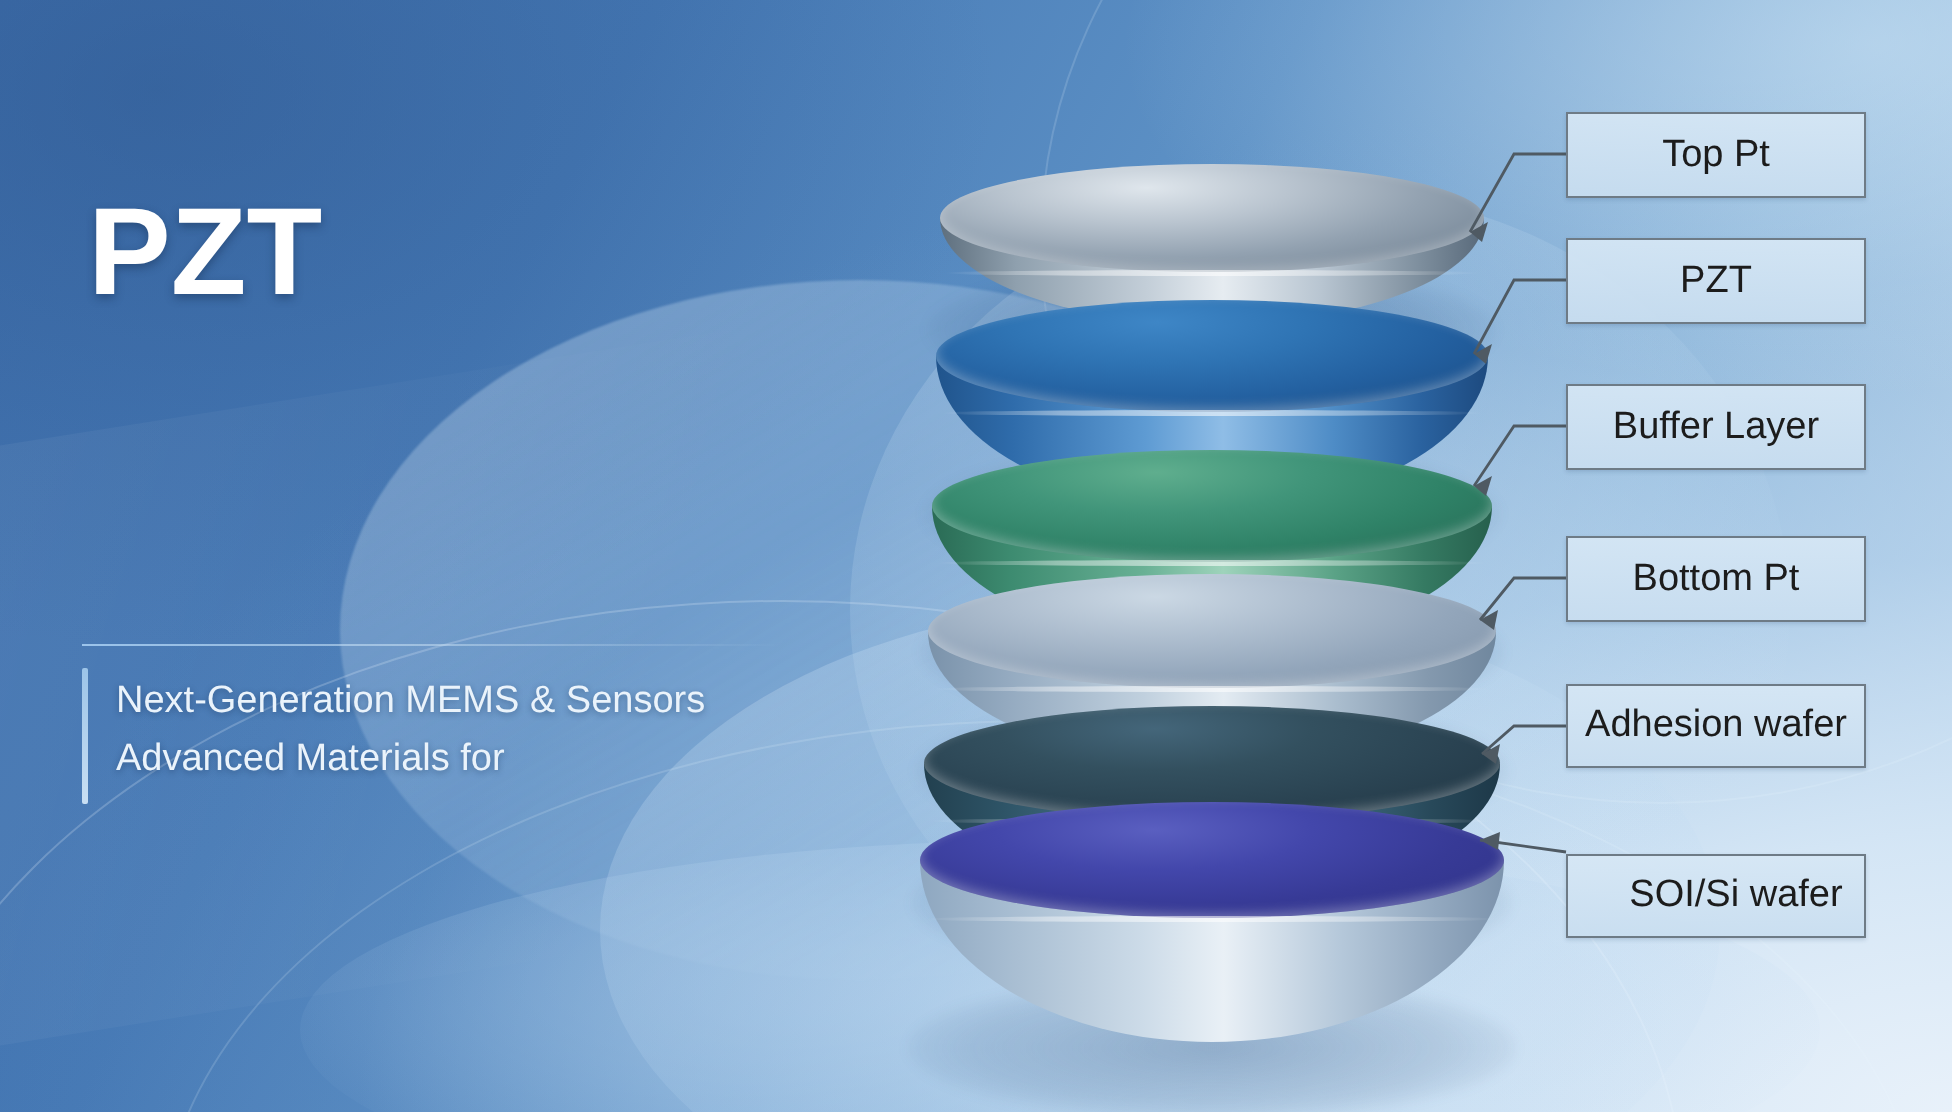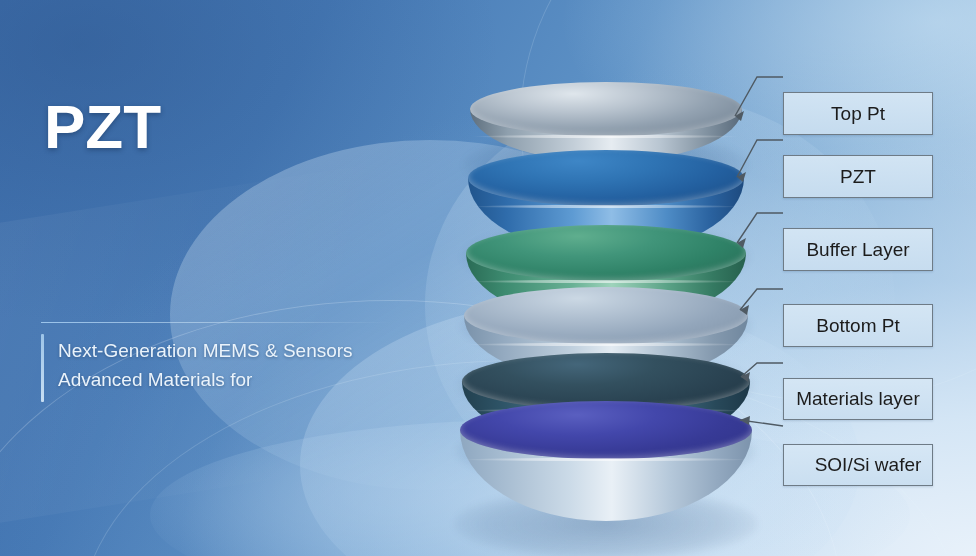--- a/index.html
+++ b/index.html
@@ -114,21 +114,20 @@
   
   .callout{
     position:absolute;
     border:1px solid #6e7b86;
     background:linear-gradient(180deg, rgba(214,231,245,0.92) 0%, rgba(201,222,240,0.92) 100%);
     color:#1c1c1c;
     display:flex;align-items:center;justify-content:center;
     font-size:19px;
     box-shadow:0 1px 2px rgba(40,70,110,0.18);
     box-sizing:border-box;
-    margin-top:36px;
   }
   svg.leaders{position:absolute;left:0;top:0;width:976px;height:556px;pointer-events:none;}
 </style>
 </head>
 <body>
 
 <div id="stage">
 
   <div class="bg-base"></div>
   <div class="bg-sheen"></div>
@@ -216,19 +215,19 @@
   <div class="callout" style="left:783px;top:119px;width:150px;height:43px;">
       <span>PZT</span>
     </div>
   <div class="callout" style="left:783px;top:268px;width:150px;height:43px;">
       <span>Bottom Pt</span>
     </div>
   <div class="callout" style="left:783px;top:192px;width:150px;height:43px;">
       <span>Buffer Layer</span>
     </div>
   <div class="callout" style="left:783px;top:342px;width:150px;height:42px;">
-      <span>Materials layer</span>
-    </div>
-  <div class="callout" style="left:783px;top:408px;width:150px;height:42px;padding-left:20px;">
+      <span>Adhesion wafer</span>
+    </div>
+  <div class="callout" style="left:783px;top:427px;width:150px;height:42px;padding-left:20px;">
       <span>SOI/Si wafer</span>
     </div>
 
 </div>
 
 </body></html>

